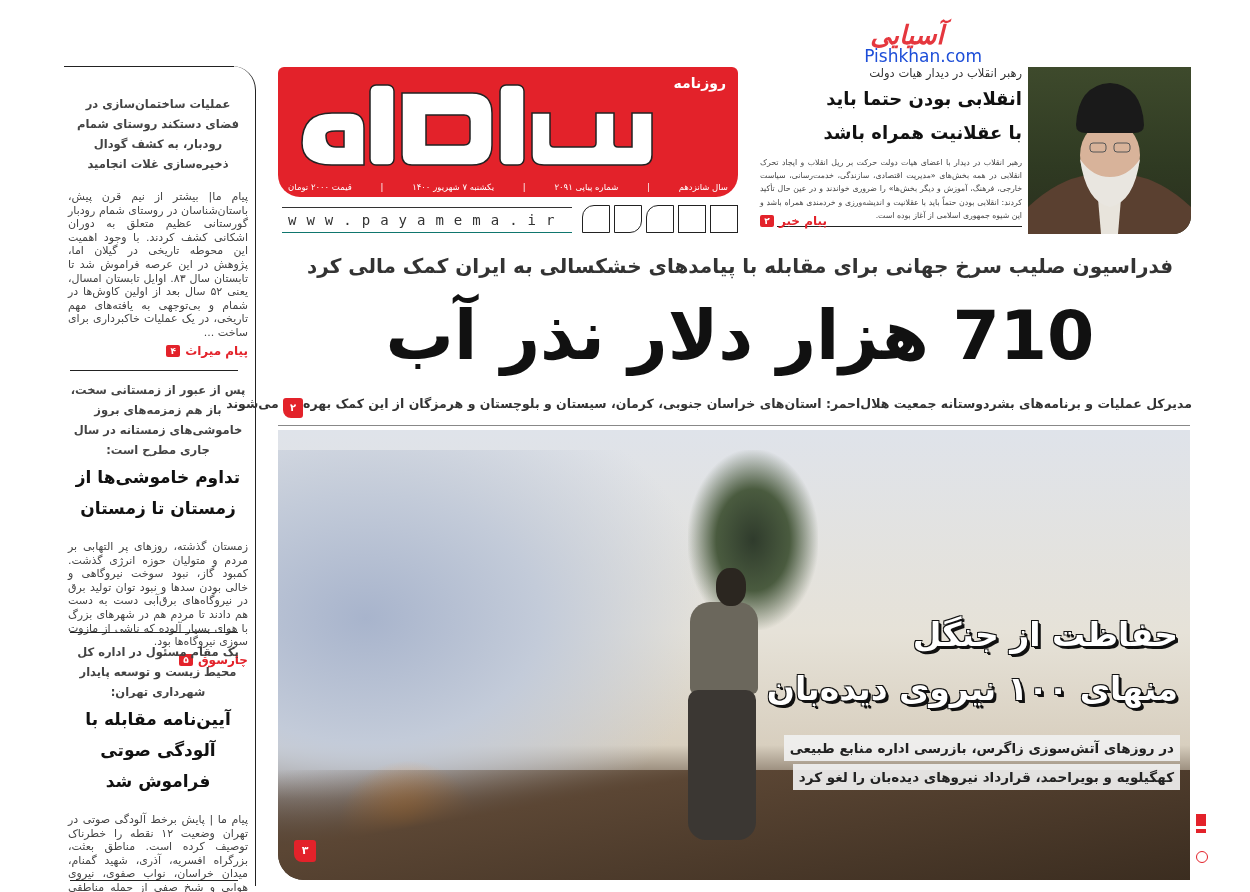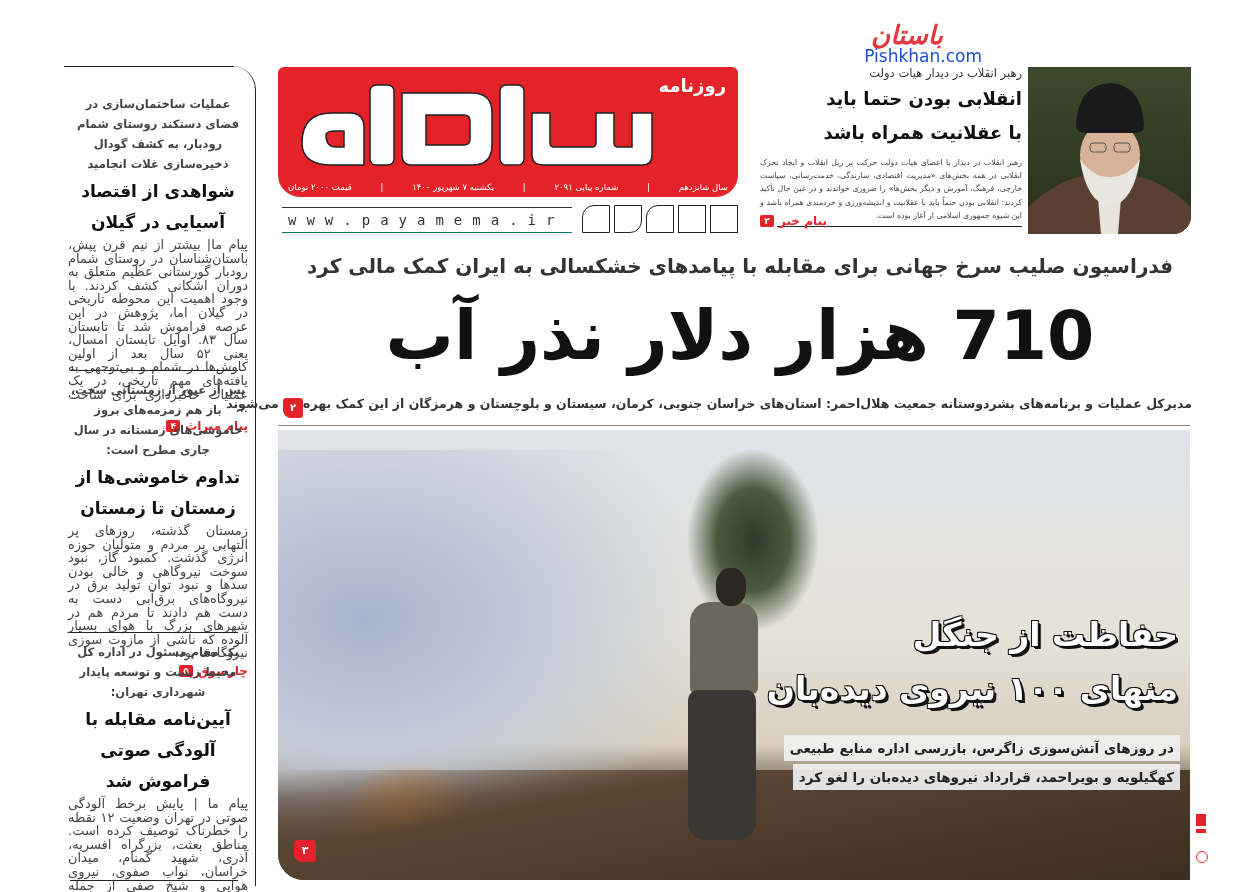--- a/index.html
+++ b/index.html
@@ -8,35 +8,35 @@
 
   
   .left-col {
     position: absolute; left: 64px; top: 66px; width: 192px; height: 820px;
     border-right: 1.5px solid #222; border-top-right-radius: 24px;
   }
   .left-col .top-rule { position: absolute; left: 0; top: 0; width: 170px; height: 1px; background: #222; }
   .story { position: absolute; left: 4px; width: 180px; direction: rtl; text-align: center; }
   .story .kicker { font-size: 11.5px; font-weight: bold; color: #444; line-height: 20px; }
   .story .head { font-size: 17px; font-weight: bold; color: #111; line-height: 31px; margin-top: 2px; }
-  .story .body { font-size: 13px; color: #444; line-height: 13.6px; text-align: justify; margin-top: 0; }
+  .story .body { font-size: 11px; color: #444; line-height: 13.6px; text-align: justify; margin-top: 16px; }
   .tag { display: flex; direction: rtl; align-items: center; gap: 5px; margin-top: 4px; }
   .tag .tag-label { font-size: 12px; font-weight: bold; color: #e3222a; }
   .tag .tag-num { background: #e3222a; color: #fff; font-size: 9px; width: 14px; height: 12px; line-height: 12px; text-align: center; border-radius: 2px; font-weight: bold; }
   .story-rule { position: absolute; left: 6px; width: 168px; height: 1px; background: #222; }
 
   
   .masthead {
     position: absolute; left: 278px; top: 67px; width: 460px; height: 130px;
     background: #e3222a; border-radius: 6px 6px 22px 22px;
   }
   .logo-text {
     position: absolute; left: 14px; top: 6px; width: 380px; height: 98px;
   }
-  .ruznameh { position: absolute; right: 12px; top: 8px; color: #fff; font-size: 18px; font-weight: bold; direction: rtl; }
+  .ruznameh { position: absolute; right: 12px; top: 8px; color: #fff; font-size: 14px; font-weight: bold; direction: rtl; }
   .mast-info {
     position: absolute; left: 10px; right: 10px; bottom: 5px; color: #fff; font-size: 8.5px;
     direction: rtl; display: flex; justify-content: space-between; white-space: nowrap;
   }
   .url-bar {
     position: absolute; left: 282px; top: 207px; width: 290px; height: 26px;
     border-top: 1px solid #333; border-bottom: 1px solid #0f766e;
     font-family: "DejaVu Sans Mono", monospace; font-size: 14px; letter-spacing: 10px; color: #333; line-height: 24px; padding-left: 6px;
   }
   .boxes { position: absolute; left: 582px; top: 205px; display: flex; gap: 4px; }
@@ -103,21 +103,20 @@
   .edge-marks .m3 { width: 12px; height: 12px; border: 1px solid #e3222a; border-radius: 50%; margin-top: 12px; }
 </style>
 </head>
 <body>
 
 <div class="left-col">
   <div class="top-rule"></div>
 
   <div class="story" style="top: 28px;">
     <div class="kicker">عملیات ساختمان‌سازی در فضای دستکند روستای شمام رودبار، به کشف گودال ذخیره‌سازی غلات انجامید</div>
-    <div class="head">شواهدی از اقتصاد آسیایی در گیلان</div>
     <div class="body">پیام ما| بیشتر از نیم قرن پیش، باستان‌شناسان در روستای شمام رودبار گورستانی عظیم متعلق به دوران اشکانی کشف کردند. با وجود اهمیت این محوطه تاریخی در گیلان اما، پژوهش در این عرصه فراموش شد تا تابستان سال ۸۳. اوایل تابستان امسال، یعنی ۵۲ سال بعد از اولین کاوش‌ها در شمام و بی‌توجهی به یافته‌های مهم تاریخی، در یک عملیات خاکبرداری برای ساخت ...</div>
     <div class="tag">
       <span class="tag-label">پیام میراث</span>
       <span class="tag-num">۴</span>
     </div>
   </div>
   <div class="story-rule" style="top: 304px;"></div>
 
   <div class="story" style="top: 314px;">
     <div class="kicker">پس از عبور از زمستانی سخت، باز هم زمزمه‌های بروز خاموشی‌های زمستانه در سال جاری مطرح است:</div>
@@ -188,21 +187,21 @@
     <path d="M68 108 L95 108 L90 167 L73 167 Z" fill="#e8e4dc"></path>
     <ellipse cx="82" cy="88" rx="30" ry="34" fill="#d8b39a"></ellipse>
     <path d="M52 92 Q58 135 82 140 Q106 135 112 92 Q100 110 82 110 Q64 110 52 92 Z" fill="#e9e6e0"></path>
     <path d="M48 58 Q50 18 82 16 Q114 18 116 58 Q116 66 106 66 L58 66 Q48 66 48 58 Z" fill="#1a1a1a"></path>
     <rect x="62" y="76" width="16" height="9" rx="3" fill="none" stroke="#555" stroke-width="1"></rect>
     <rect x="86" y="76" width="16" height="9" rx="3" fill="none" stroke="#555" stroke-width="1"></rect>
   </svg>
 </div>
 
 <div class="watermark">
-  <div class="wm-fa">باستان</div>
+  <div class="wm-fa">آسیایی</div>
   <div class="wm-en">Pishkhan.com</div>
 </div>
 
 <div class="subhead">فدراسیون صلیب سرخ جهانی برای مقابله با پیامدهای خشکسالی به ایران کمک مالی کرد</div>
 <div class="headline">710 هزار دلار نذر آب</div>
 <div class="deck">مدیرکل عملیات و برنامه‌های بشردوستانه جمعیت هلال‌احمر: استان‌های خراسان جنوبی، کرمان، سیستان و بلوچستان و هرمزگان از این کمک بهره‌مند می‌شوند</div>
 <div class="deck-num">۲</div>
 <div class="deck-rule"></div>
 
 <div class="photo">

